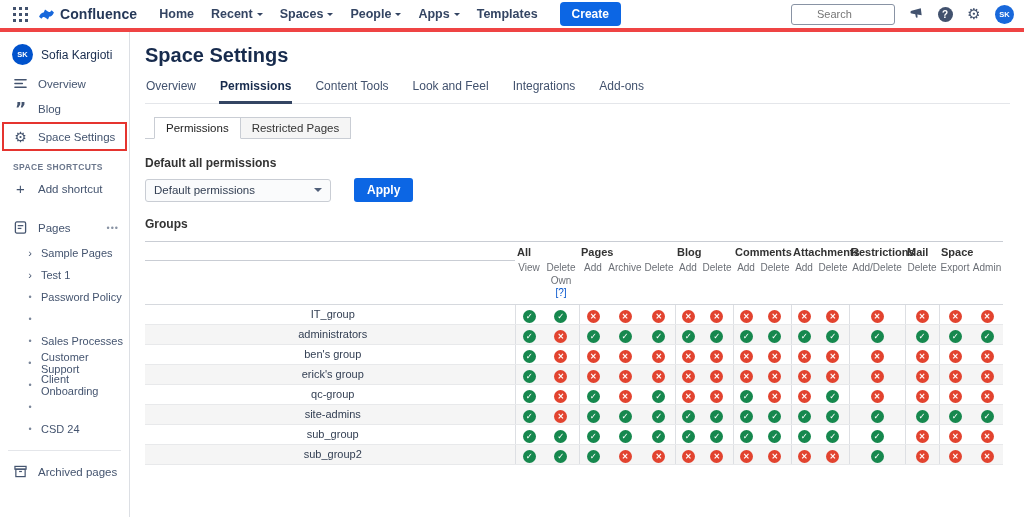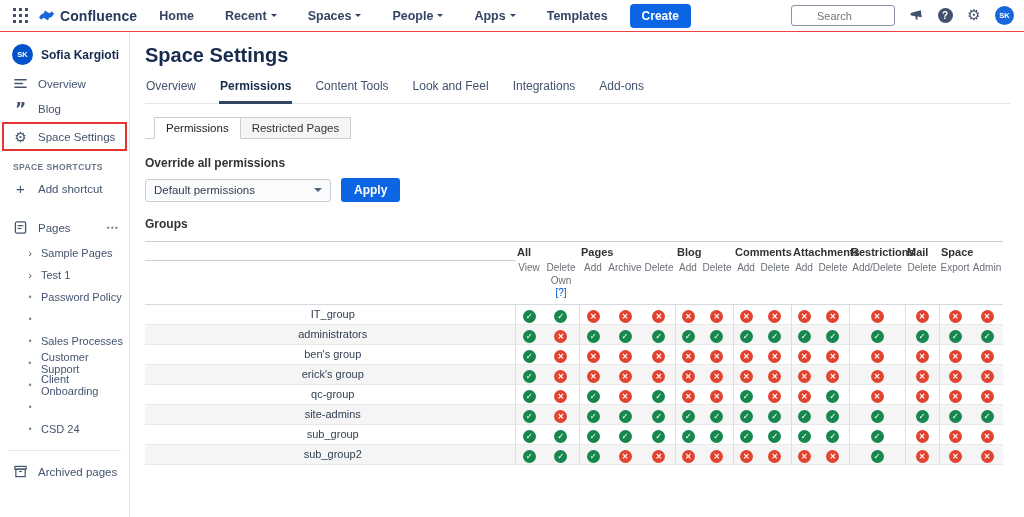--- a/index.html
+++ b/index.html
@@ -1,26 +1,26 @@
 <!DOCTYPE html>
 <html><head>
 <meta charset="utf-8">
 <style>
   * { margin:0; padding:0; box-sizing:border-box; }
   html,body { width:1024px; height:517px; overflow:hidden; background:#fff;
     font-family:"Liberation Sans", sans-serif; color:#172B4D; }
 
   
   .topbar { height:32px; display:flex; align-items:center; padding:0 10px 0 12px;
-    border-bottom:1px solid #ef4444; background:#fff; }
+    border-bottom:4px solid #ef4444; background:#fff; }
   .grid-icon { width:15px; height:15px; margin-right:10px; cursor:pointer; }
   .logo { display:flex; align-items:center; margin-right:22px; cursor:pointer; }
   .logo svg { width:17px; height:17px; margin-right:5px; }
   .logo-text { font-size:14px; font-weight:700; color:#253858; letter-spacing:.1px; }
-  .nav-items { display:flex; align-items:center; gap:31px; }
+  .nav-items { display:flex; align-items:center; gap:17px; }
   .nav-item { font-size:12.5px; color:#344563; font-weight:600; cursor:pointer; display:flex; align-items:center; gap:4px; }
   .caret { width:0; height:0; border:3.5px solid transparent; border-top-color:#344563; margin-top:3px; }
   .create-btn { margin-left:22px; background:#0C66E4; color:#fff; font-size:12px; font-weight:700;
     border:none; border-radius:4px; padding:5px 12px; cursor:pointer; }
   .topbar-right { margin-left:auto; display:flex; align-items:center; gap:13px; }
   .search-box { display:flex; align-items:center; gap:5px; width:104px; height:21px;
     border:1px solid #8993A4; border-radius:3px; padding:0 20px; background:#fff; }
   .search-box input { border:none; outline:none; width:70px; font-size:11px; color:#344563;
     font-family:"Liberation Sans", sans-serif; background:transparent; }
   .tb-icon { width:16px; height:16px; display:flex; align-items:center; justify-content:center; cursor:pointer; }
@@ -32,21 +32,21 @@
 
   
   .shell { display:flex; height:485px; }
   .sidebar { width:130px; border-right:1px solid #dcdfe4; padding-top:12px; background:#fff; flex-shrink:0; }
   .content { flex:1; padding:6px 14px 0 15px; overflow:hidden; }
 
   
   .space-head { display:flex; align-items:center; gap:8px; padding:0 0 6px 12px; }
   .space-avatar { width:21px; height:21px; border-radius:50%; background:#0052CC; color:#fff;
     font-size:7.5px; font-weight:700; display:flex; align-items:center; justify-content:center; }
-  .space-name { font-size:12px; font-weight:700; color:#172B4D; }
+  .space-name { font-size:12px; font-weight:400; color:#172B4D; }
   .side-item { display:flex; align-items:center; gap:10px; height:25px; padding-left:13px;
     font-size:11.5px; color:#44546F; cursor:pointer; }
   .side-item .s-icon { width:15px; display:flex; justify-content:center; color:#44546F; }
   .annotated { border:2px solid #E5342F; margin:1px 2px; }
   .annotated .side-item { padding-left:9px; }
   .section-label { font-size:8.5px; font-weight:700; letter-spacing:.4px; color:#6B778C;
     padding:10px 0 4px 13px; }
   .quote-glyph { font-size:17px; font-weight:700; line-height:10px; font-family:"DejaVu Sans", sans-serif; }
   .plus-glyph { font-size:15px; font-weight:400; line-height:1; }
   .pages-row { margin-top:14px; justify-content:flex-start; }
@@ -66,21 +66,21 @@
 
   
   .subtabs { display:flex; align-items:flex-end; margin-top:13px; }
   .subtab-lead { width:9px; border-bottom:1px solid #C9CDD4; height:22px; }
   .subtab { font-size:11.5px; color:#333; padding:4px 11px; border:1px solid #C9CDD4; cursor:pointer; }
   .subtab.active { background:#fff; border-bottom-color:#fff; color:#222; }
   .subtab.inactive { background:#F5F5F5; border-left:none; }
 
   
   .override-label { font-size:12px; font-weight:700; color:#333; margin-top:17px; }
-  .override-row { display:flex; align-items:center; gap:10px; margin-top:8px; }
+  .override-row { display:flex; align-items:center; gap:23px; margin-top:8px; }
   .perm-select { width:186px; height:23px; background:#FAFBFC; border:1px solid #C9CDD4; border-radius:3px;
     display:flex; align-items:center; justify-content:space-between; padding:0 8px; font-size:11.5px;
     color:#344054; cursor:pointer; }
   .sel-caret { width:0; height:0; border:4px solid transparent; border-top-color:#505F79; margin-top:4px; }
   .apply-btn { background:#0C66E4; color:#fff; font-size:12px; font-weight:700; border:none;
     border-radius:3px; padding:5px 13px; cursor:pointer; }
 
   
   .section-title { font-size:16px; font-weight:400; color:#253858; margin-top:22px; }
   .groups-title { font-size:12px; font-weight:700; color:#333; margin-top:15px; }
@@ -293,21 +293,21 @@
         <span class="main-tab">Integrations</span>
         <span class="main-tab">Add-ons</span>
       </div>
 
     <div class="subtabs">
       <span class="subtab-lead"></span>
       <span class="subtab active">Permissions</span>
       <span class="subtab inactive">Restricted Pages</span>
     </div>
 
-    <div class="override-label">Override all permissions</div>
+    <div class="override-label">Default all permissions</div>
     <div class="override-row">
       <div class="perm-select">
         <span>Default permissions</span>
         <span class="sel-caret"></span>
       </div>
       <button class="apply-btn">Apply</button>
     </div>
 
     <div class="groups-title">Groups</div>
 

